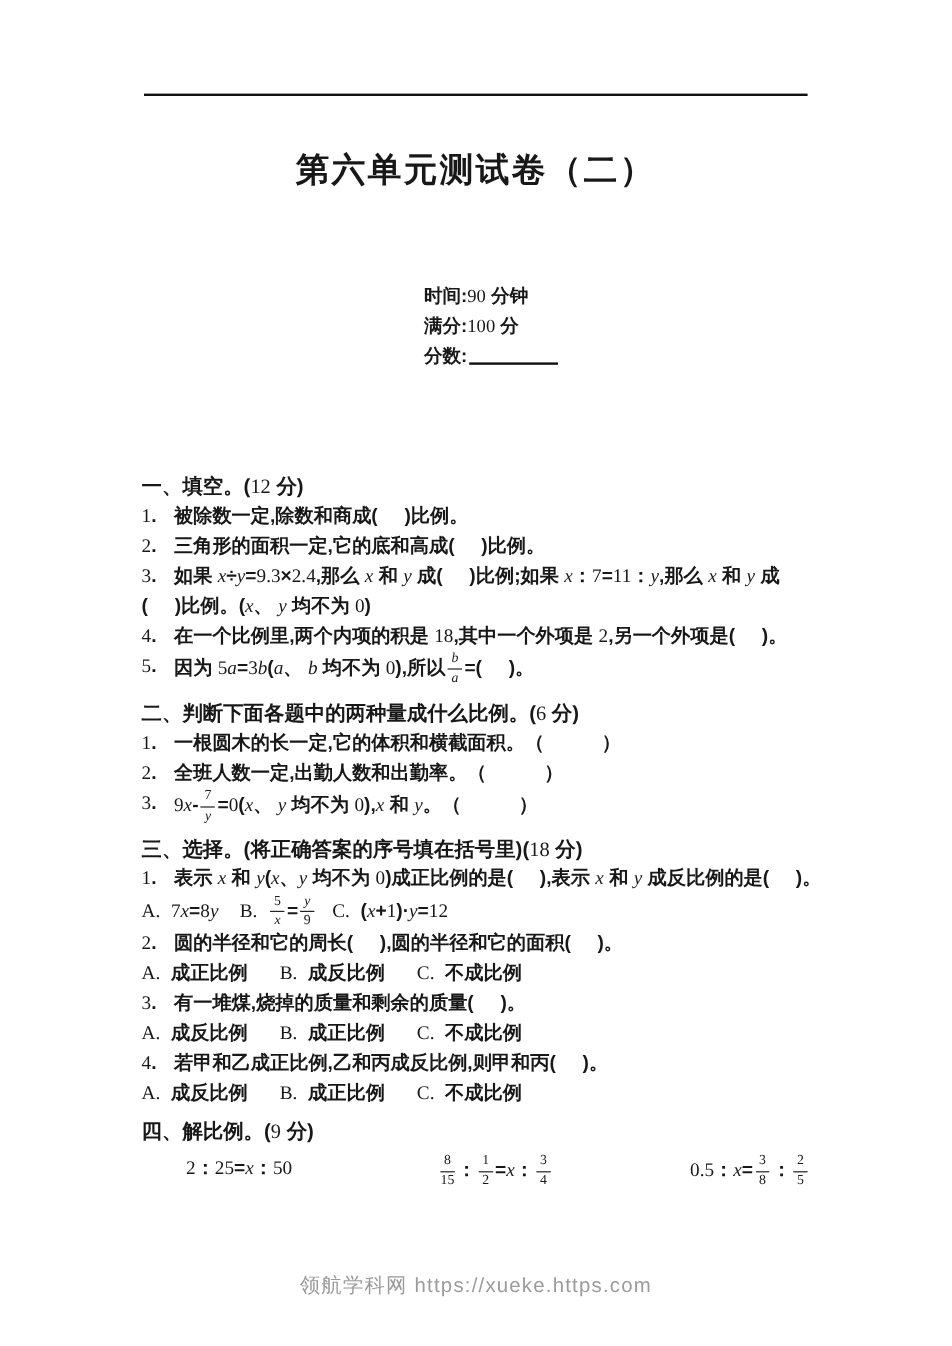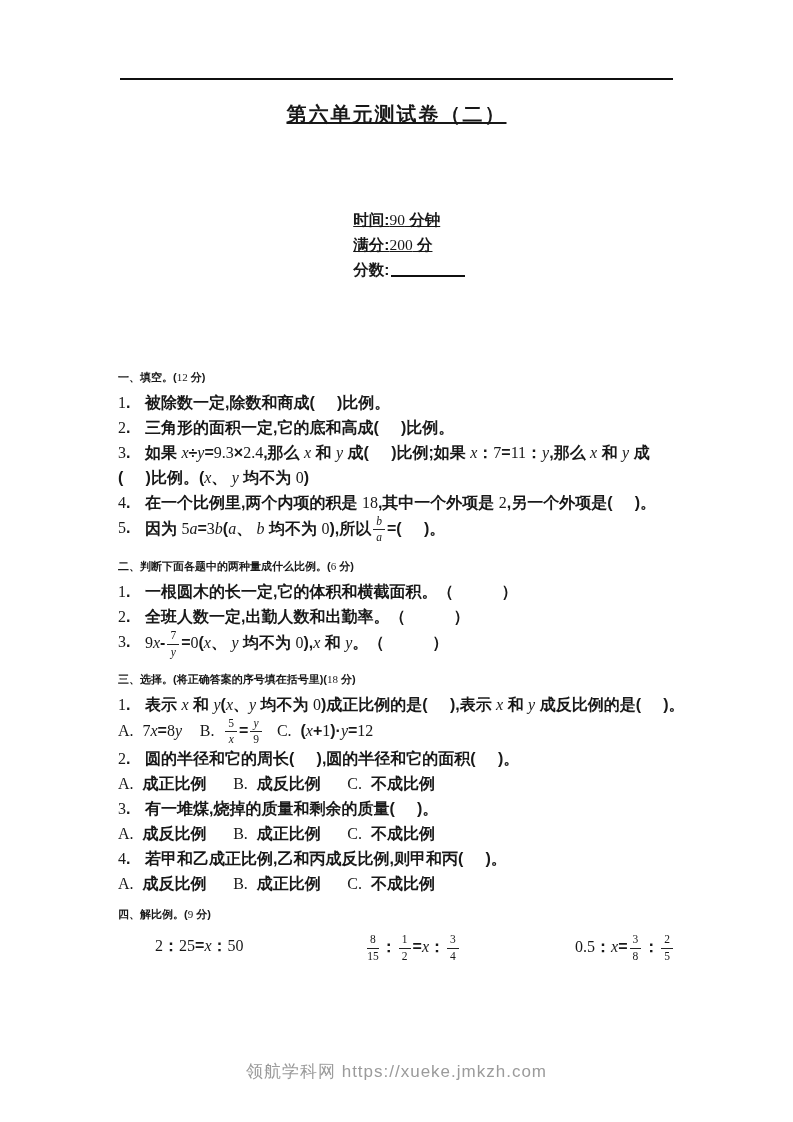--- a/index.html
+++ b/index.html
@@ -1,28 +1,28 @@
 <!DOCTYPE html>
 <html><head>
 <meta charset="utf-8">
 <style>
   html,body{margin:0;padding:0;}
   body{width:793px;height:1122px;background:#ffffff;overflow:hidden;position:relative;
        font-family:"Liberation Sans","DejaVu Sans",sans-serif;color:#181818;}
   .top-rule{position:absolute;left:120px;top:70px;width:553px;height:0;border:none;border-top:2.5px solid #101010;}
   .content{position:absolute;left:118px;top:0;width:557px;font-size:16px;line-height:25px;font-weight:600;white-space:pre;}
-  .title{margin-top:49px;text-align:center;font-size:20px;line-height:30px;letter-spacing:2px;text-decoration:underline;}
+  .title{margin-top:77px;text-align:center;font-size:28px;line-height:30px;letter-spacing:2px;}
   .meta{margin-top:3px;padding-left:218px;font-size:15.5px;}
-  .meta .m{margin-right:4px;text-decoration:underline;}
+  .meta .m{margin-right:4px;}
   .score-line{display:inline-block;width:74px;height:2px;background:#101010;vertical-align:-2px;margin-left:2px;}
   .sec1{margin-top:8px;}
   .sec2{margin-top:10px;}
   .sec3{margin-top:8px;}
   .sec4{margin-top:6px;margin-bottom:88px;}
-  .sec-heading{font-size:11px;}
+  .sec-heading{font-size:17px;}
   .qline{display:flex;}
   .qno{display:inline-block;min-width:27px;}
   .num{font-family:"Liberation Serif","DejaVu Serif",serif;font-weight:400;font-style:normal;}
   .var{font-family:"Liberation Serif","DejaVu Serif",serif;font-weight:400;font-style:italic;}
   .frac{display:inline-flex;flex-direction:column;font-size:11.5px;line-height:1.15;
         vertical-align:middle;margin:0 2px;text-align:center;font-weight:400;}
   .frac .fn{border-bottom:1.3px solid #222;padding:0 3px 1px;}
   .frac .fd{padding-top:1px;}
   .equations{display:flex;margin-top:6px;padding-left:27px;justify-content:flex-end;}
   .equation{display:inline-block;}
@@ -33,19 +33,19 @@
 </style>
 </head>
 <body>
 
 <hr class="top-rule">
 
 <div class="content">
   <div class="title">第六单元测试卷（二）</div>
   <div class="meta">
     <span class="m">时间:<span class="num">90</span> 分钟</span>
-    <span class="m">满分:<span class="num">200</span> 分</span>
+    <span class="m">满分:<span class="num">100</span> 分</span>
     <span>分数:</span><span class="score-line"></span>
   </div>
   <div id="sections"><section class="sec sec1"><div class="sec-heading">一、填空。(<span class="num">12</span> 分)</div><div class="qline"><span class="qno"><span class="num">1</span>.</span><span class="qtext">被除数一定,除数和商成(     )比例。</span></div><div class="qline"><span class="qno"><span class="num">2</span>.</span><span class="qtext">三角形的面积一定,它的底和高成(     )比例。</span></div><div class="qline"><span class="qno"><span class="num">3</span>.</span><span class="qtext">如果 <span class="var">x</span>÷<span class="var">y</span>=<span class="num">9.3</span>×<span class="num">2.4</span>,那么 <span class="var">x</span> 和 <span class="var">y</span> 成(     )比例;如果 <span class="var">x</span>：<span class="num">7</span>=<span class="num">11</span>：<span class="var">y</span>,那么 <span class="var">x</span> 和 <span class="var">y</span> 成</span></div><div class="qline"><span class="qtext">(     )比例。(<span class="var">x</span>、 <span class="var">y</span> 均不为 <span class="num">0</span>)</span></div><div class="qline"><span class="qno"><span class="num">4</span>.</span><span class="qtext">在一个比例里,两个内项的积是 <span class="num">18</span>,其中一个外项是 <span class="num">2</span>,另一个外项是(     )。</span></div><div class="qline"><span class="qno"><span class="num">5</span>.</span><span class="qtext">因为 <span class="num">5</span><span class="var">a</span>=<span class="num">3</span><span class="var">b</span>(<span class="var">a</span>、 <span class="var">b</span> 均不为 <span class="num">0</span>),所以<span class="frac"><span class="fn"><span class="var">b</span></span><span class="fd"><span class="var">a</span></span></span>=(     )。</span></div></section><section class="sec sec2"><div class="sec-heading">二、判断下面各题中的两种量成什么比例。(<span class="num">6</span> 分)</div><div class="qline"><span class="qno"><span class="num">1</span>.</span><span class="qtext">一根圆木的长一定,它的体积和横截面积。（　　　）</span></div><div class="qline"><span class="qno"><span class="num">2</span>.</span><span class="qtext">全班人数一定,出勤人数和出勤率。（　　　）</span></div><div class="qline"><span class="qno"><span class="num">3</span>.</span><span class="qtext"><span class="num">9</span><span class="var">x</span>-<span class="frac"><span class="fn"><span class="num">7</span></span><span class="fd"><span class="var">y</span></span></span>=<span class="num">0</span>(<span class="var">x</span>、 <span class="var">y</span> 均不为 <span class="num">0</span>),<span class="var">x</span> 和 <span class="var">y</span>。（　　　）</span></div></section><section class="sec sec3"><div class="sec-heading">三、选择。(将正确答案的序号填在括号里)(<span class="num">18</span> 分)</div><div class="qline"><span class="qno"><span class="num">1</span>.</span><span class="qtext">表示 <span class="var">x</span> 和 <span class="var">y</span>(<span class="var">x</span>、<span class="var">y</span> 均不为 <span class="num">0</span>)成正比例的是(     ),表示 <span class="var">x</span> 和 <span class="var">y</span> 成反比例的是(     )。</span></div><div class="qline"><span class="qtext"><span class="num">A.</span>  <span class="num">7</span><span class="var">x</span>=<span class="num">8</span><span class="var">y</span>    <span class="num">B.</span>  <span class="frac"><span class="fn"><span class="num">5</span></span><span class="fd"><span class="var">x</span></span></span>=<span class="frac"><span class="fn"><span class="var">y</span></span><span class="fd"><span class="num">9</span></span></span>   <span class="num">C.</span>  (<span class="var">x</span>+<span class="num">1</span>)·<span class="var">y</span>=<span class="num">12</span></span></div><div class="qline"><span class="qno"><span class="num">2</span>.</span><span class="qtext">圆的半径和它的周长(     ),圆的半径和它的面积(     )。</span></div><div class="qline"><span class="qtext"><span class="num">A.</span>  成正比例      <span class="num">B.</span>  成反比例      <span class="num">C.</span>  不成比例</span></div><div class="qline"><span class="qno"><span class="num">3</span>.</span><span class="qtext">有一堆煤,烧掉的质量和剩余的质量(     )。</span></div><div class="qline"><span class="qtext"><span class="num">A.</span>  成反比例      <span class="num">B.</span>  成正比例      <span class="num">C.</span>  不成比例</span></div><div class="qline"><span class="qno"><span class="num">4</span>.</span><span class="qtext">若甲和乙成正比例,乙和丙成反比例,则甲和丙(     )。</span></div><div class="qline"><span class="qtext"><span class="num">A.</span>  成反比例      <span class="num">B.</span>  成正比例      <span class="num">C.</span>  不成比例</span></div></section><section class="sec sec4"><div class="sec-heading">四、解比例。(<span class="num">9</span> 分)</div><div class="equations"><span class="equation eq0"><span class="num">2</span>：<span class="num">25</span>=<span class="var">x</span>：<span class="num">50</span></span><span class="equation eq1"><span class="frac"><span class="fn"><span class="num">8</span></span><span class="fd"><span class="num">15</span></span></span>：<span class="frac"><span class="fn"><span class="num">1</span></span><span class="fd"><span class="num">2</span></span></span>=<span class="var">x</span>：<span class="frac"><span class="fn"><span class="num">3</span></span><span class="fd"><span class="num">4</span></span></span></span><span class="equation eq2"><span class="num">0.5</span>：<span class="var">x</span>=<span class="frac"><span class="fn"><span class="num">3</span></span><span class="fd"><span class="num">8</span></span></span>：<span class="frac"><span class="fn"><span class="num">2</span></span><span class="fd"><span class="num">5</span></span></span></span></div></section></div>
 </div>
 
-<div class="watermark">领航学科网 https://xueke.jmkzh.com</div>
+<div class="watermark">领航学科网 https://xueke.https.com</div>
 
 </body></html>

